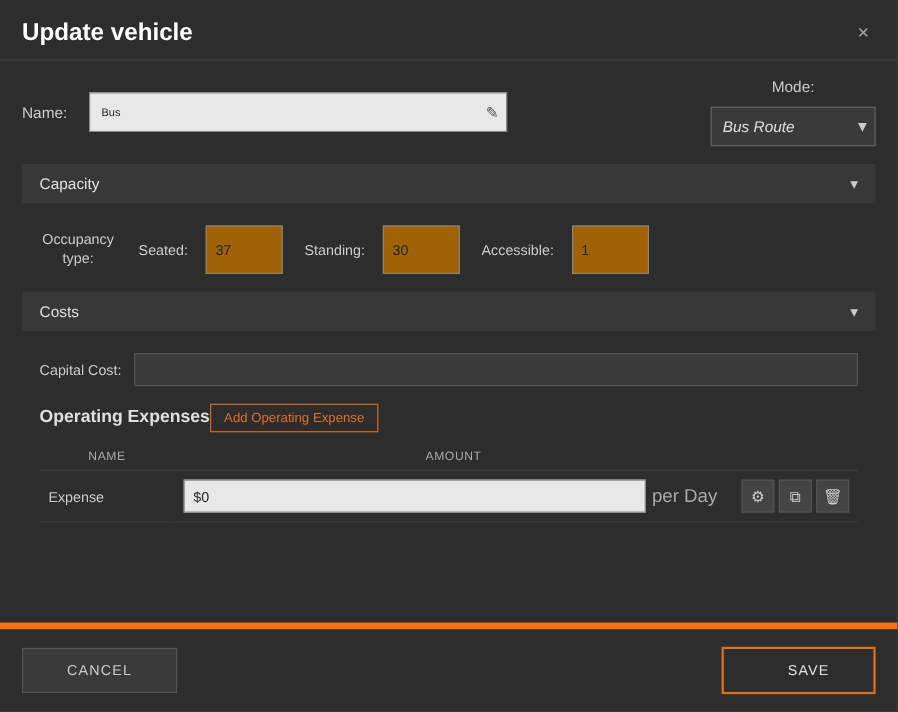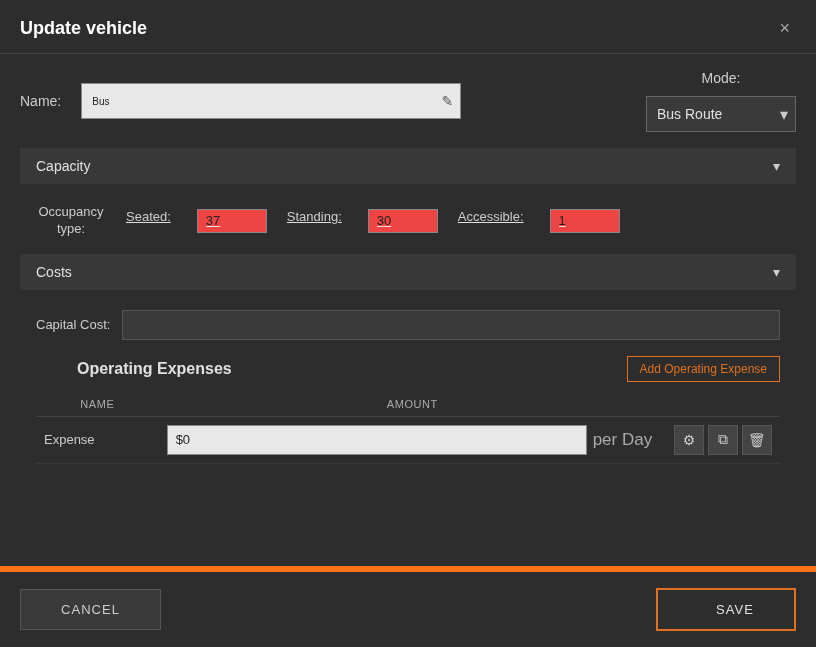--- a/index.html
+++ b/index.html
@@ -25,21 +25,21 @@
 
     .dialog-header {
       padding: 16px 20px 12px 20px;
       border-bottom: 1px solid #444;
       display: flex;
       align-items: center;
       justify-content: space-between;
     }
 
     .dialog-title {
-      font-size: 18px;
+      font-size: 22px;
       font-weight: bold;
       color: #ffffff;
       text-align: center;
     }
 
     .close-btn {
       background: none;
       border: none;
       color: #aaa;
       font-size: 18px;
@@ -102,20 +102,21 @@
       background: #3a3a3a;
       color: #e0e0e0;
       border: 1px solid #666;
       padding: 6px 28px 6px 10px;
       font-size: 14px;
       height: 36px;
       appearance: none;
       -webkit-appearance: none;
       cursor: pointer;
       min-width: 150px;
+      font-style: italic;
     }
 
     .mode-select-wrapper {
       position: relative;
     }
 
     .mode-select-wrapper::after {
       content: '▾';
       position: absolute;
       right: 8px;
@@ -176,39 +177,38 @@
       background: #444;
     }
 
     .toggle-btn.active {
       background: #1a7bbf;
       color: #fff;
     }
 
     .capacity-field {
       display: flex;
-      align-items: flex-start;
-      gap: 26px;
-      text-decoration: underline;
+      align-items: center;
+      gap: 16px;
     }
 
     .capacity-field-label {
       font-size: 13px;
       color: #ccc;
       white-space: nowrap;
     }
 
     .capacity-input {
-      background: #ef4444;
+      background: #a16207;
       color: #222;
       border: 1px solid #888;
       padding: 4px 8px;
       font-size: 13px;
       width: 70px;
-      height: 24px;
+      height: 44px;
     }
 
     
     .costs-content {
       padding: 8px 16px 16px 16px;
     }
 
     .capital-cost-row {
       display: flex;
       align-items: center;
@@ -228,23 +228,21 @@
       border: 1px solid #555;
       padding: 4px 8px;
       font-size: 13px;
       height: 30px;
       flex: 1;
     }
 
     .operating-expenses-header {
       display: flex;
       align-items: center;
-      justify-content: space-between;
       margin-bottom: 10px;
-      margin-left: 41px;
     }
 
     .operating-expenses-title {
       font-size: 16px;
       font-weight: bold;
       color: #e0e0e0;
     }
 
     .add-expense-btn {
       background: transparent;

